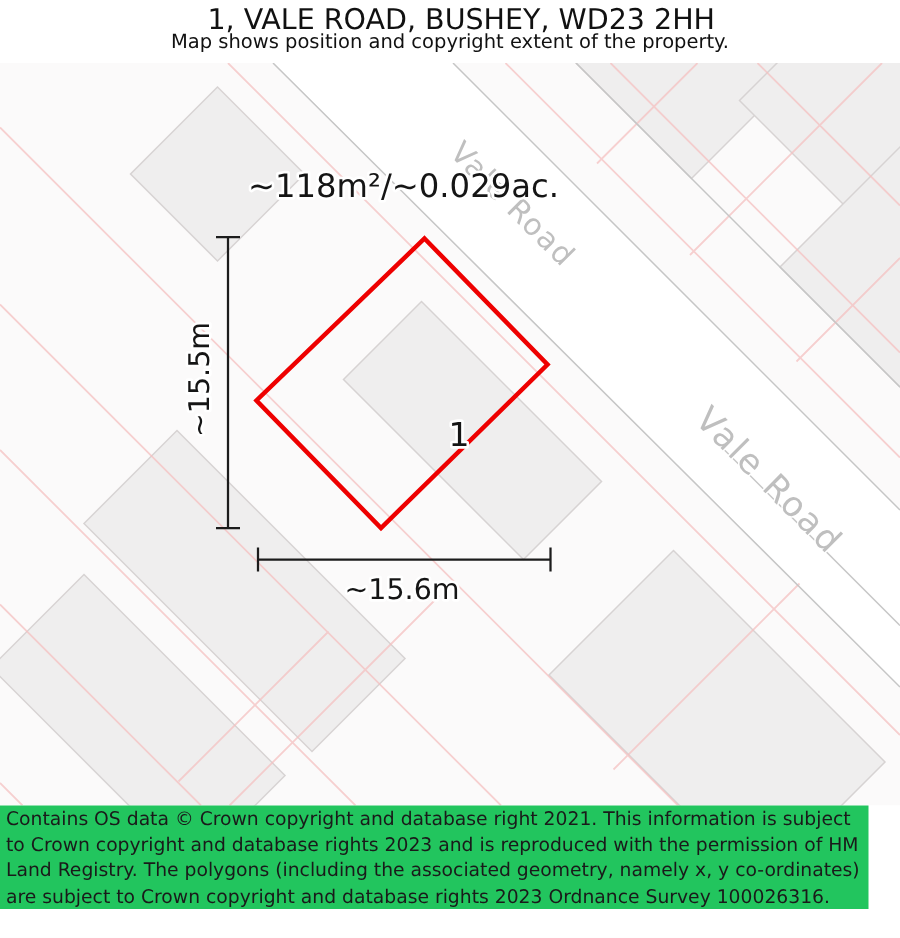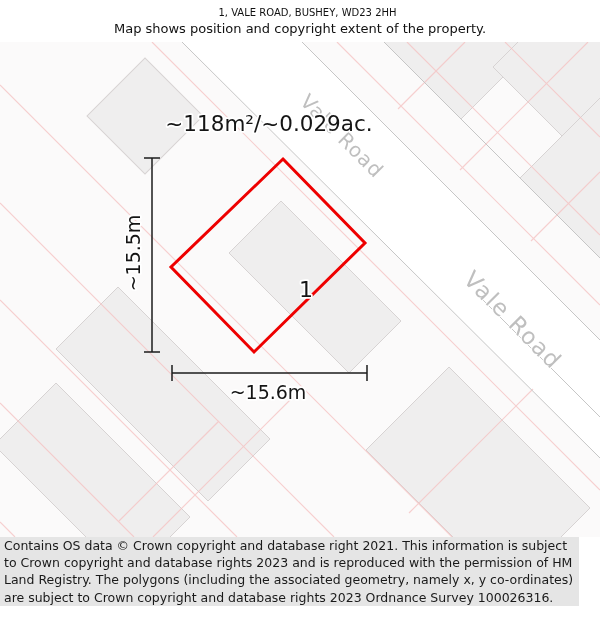--- a/index.html
+++ b/index.html
@@ -1,24 +1,24 @@
 <!DOCTYPE html>
 <html><head>
 <meta charset="utf-8">
 <style>
   html,body{margin:0;padding:0;background:#fff;}
   body{width:600px;height:625px;overflow:hidden;font-family:"DejaVu Sans",sans-serif;position:relative;}
   .header{position:absolute;top:0;left:0;width:600px;height:42px;text-align:center;background:#fff;z-index:3;}
-  .header .title{font-size:10px;color:#111;margin-top:5px;line-height:16px;padding-left:15px;}
+  .header .title{font-size:19px;color:#111;margin-top:5px;line-height:16px;padding-left:15px;}
   .header .subtitle{font-size:13px;color:#111;line-height:16px;}
   .map-wrap{position:absolute;top:42px;left:0;width:600px;height:495px;}
   svg{display:block;overflow:hidden;}
   .maplabel{paint-order:stroke;stroke:#ffffff;stroke-width:3.5px;stroke-linejoin:round;fill:#151515;}
   .roadlabel{paint-order:stroke;stroke:#ffffff;stroke-width:2px;stroke-linejoin:round;}
-  .footer{position:absolute;top:537px;left:0;width:575px;padding-left:4px;font-size:12.5px;line-height:17.2px;color:#1a1a1a;background:#e5e5e5;}
+  .footer{position:absolute;top:537px;left:0;width:575px;padding-left:4px;font-size:12.5px;line-height:17.2px;color:#1a1a1a;background:#22c55e;}
 </style>
 </head>
 <body>
 
 <div class="header">
   <div class="title">1, VALE ROAD, BUSHEY, WD23 2HH</div>
   <div class="subtitle">Map shows position and copyright extent of the property.</div>
 </div>
 
 <div class="map-wrap">

